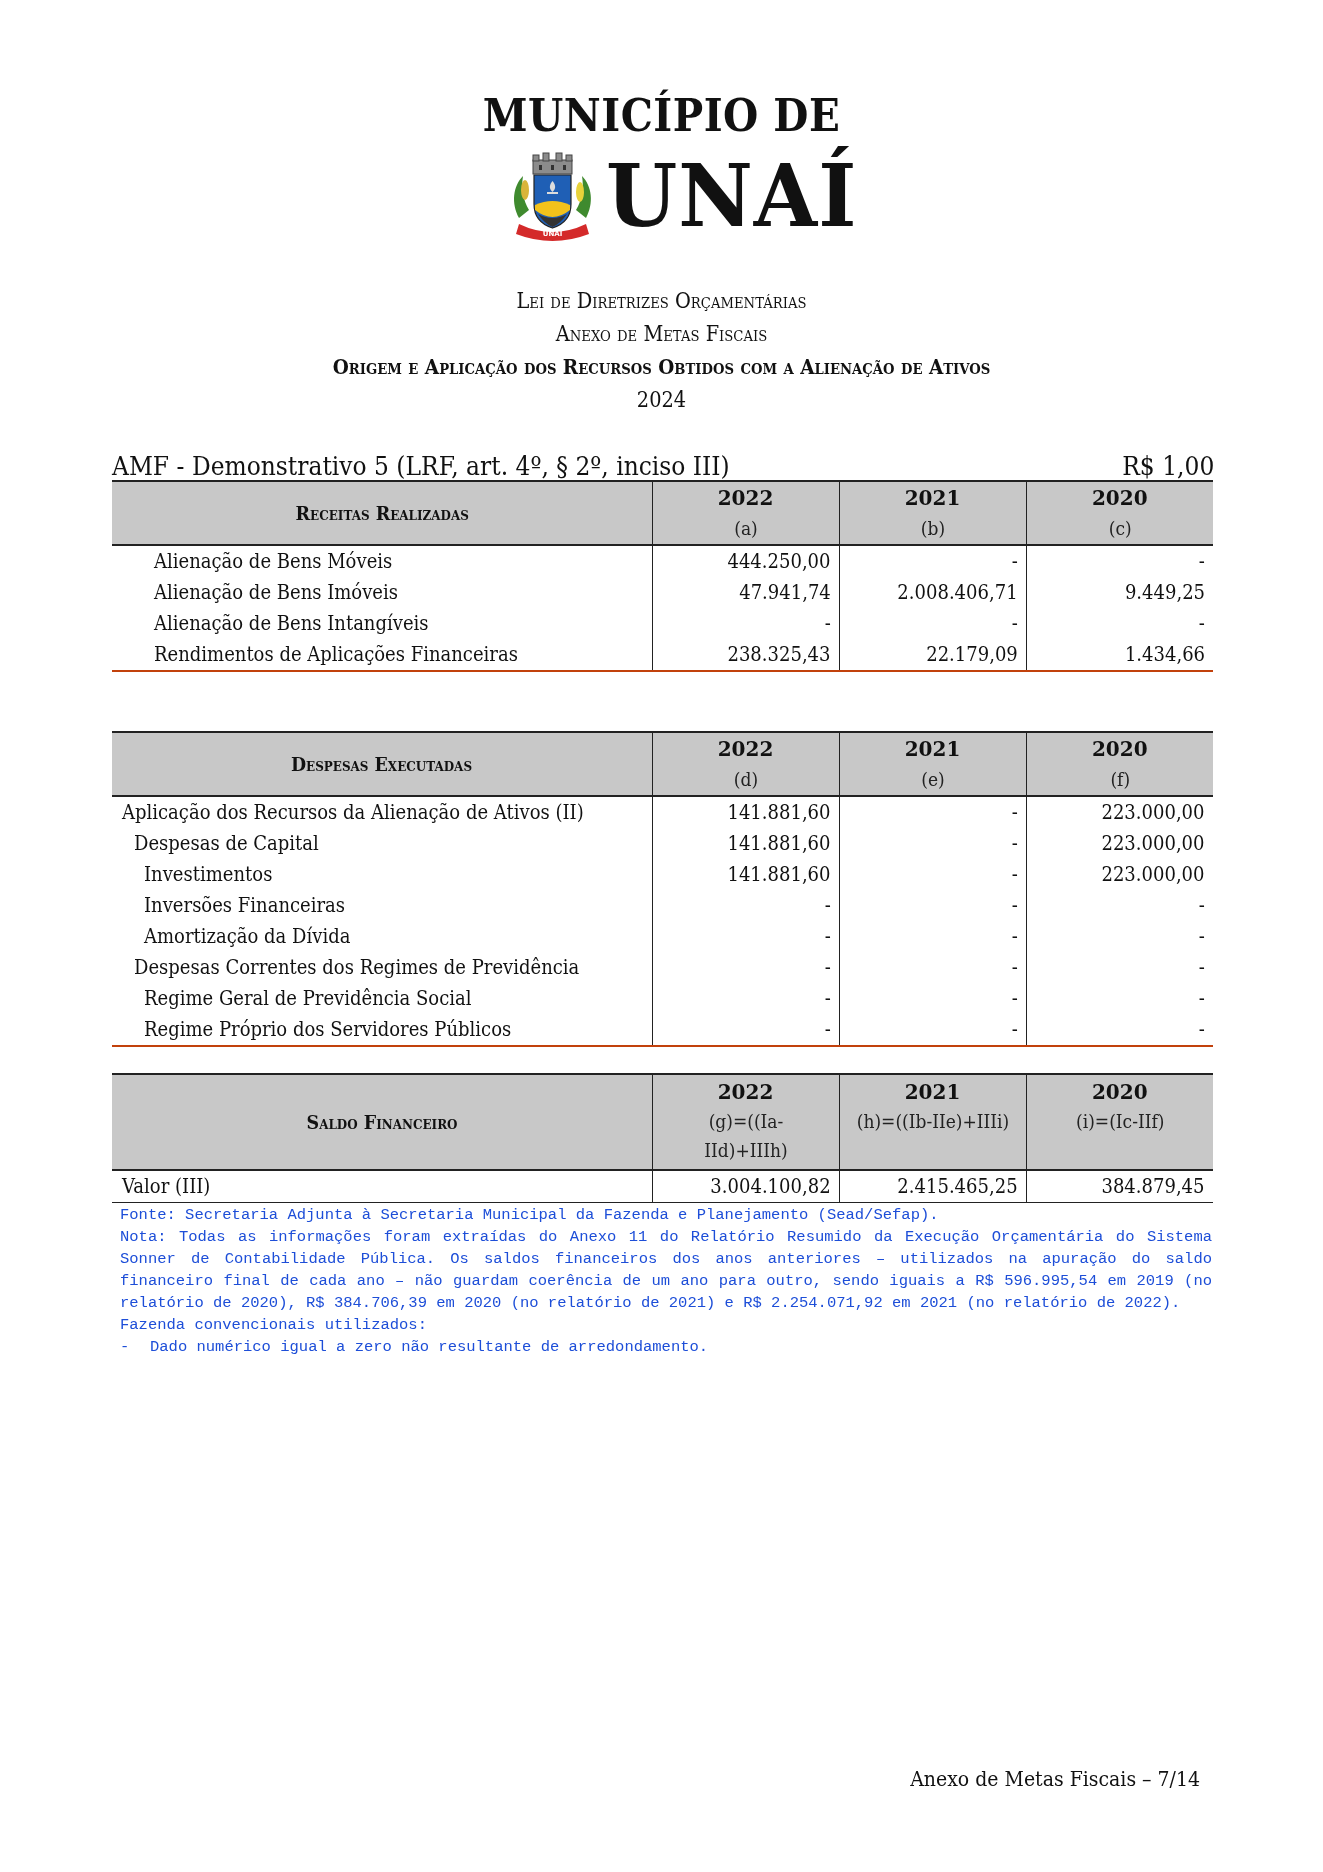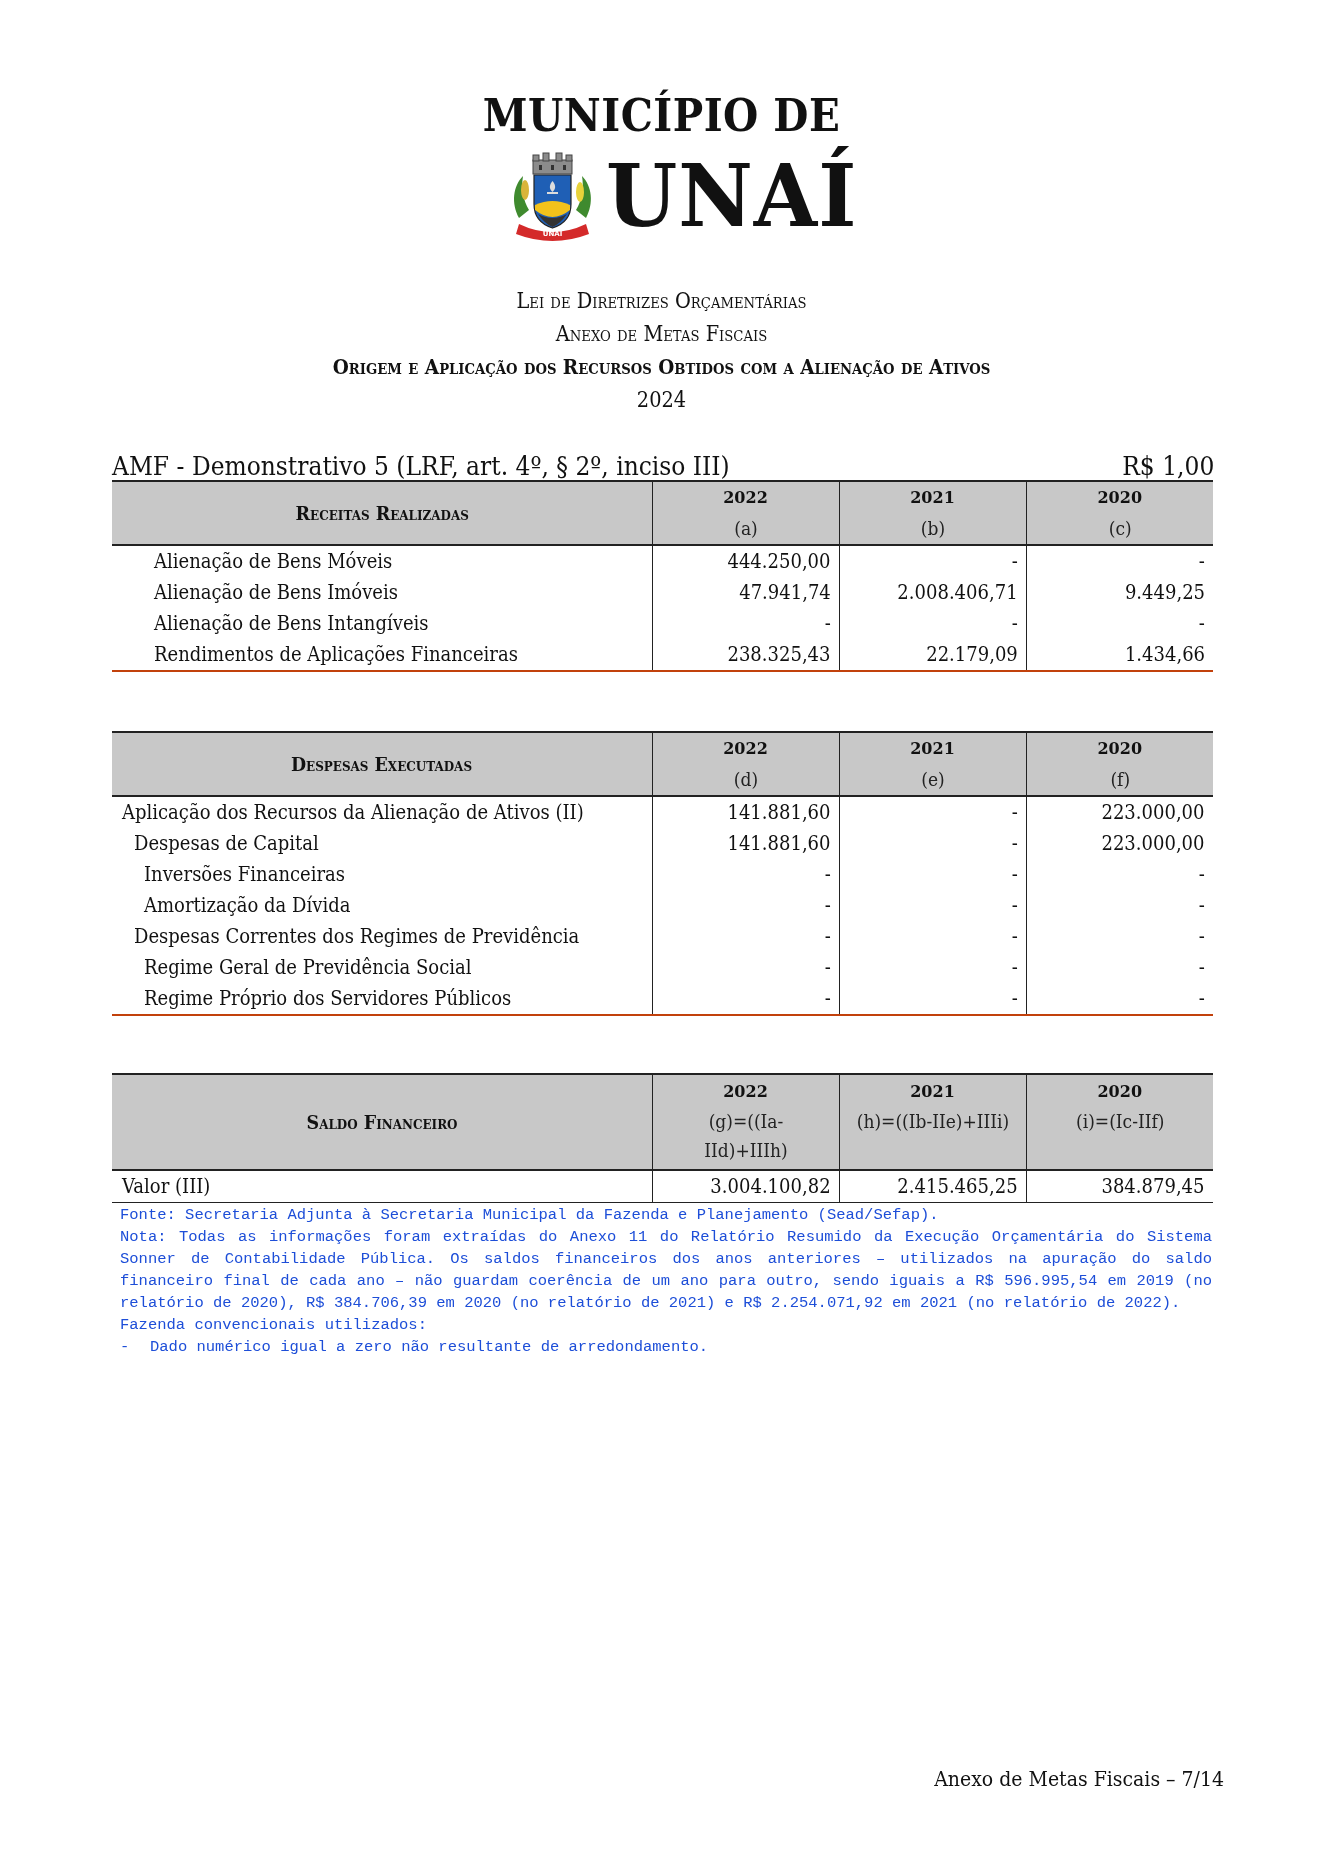--- a/index.html
+++ b/index.html
@@ -36,21 +36,21 @@
   table.fin col.c0 { width: 540px; }
   table.fin col.c1 { width: 187px; }
   table.fin col.c2 { width: 187px; }
   table.fin col.c3 { width: 187px; }
   table.fin thead tr { background: #c8c8c8; }
   table.fin thead th { border-top: 2px solid #222; border-bottom: 2px solid #222; font-weight: normal;
     padding: 0; text-align: center; vertical-align: middle; }
   table.fin thead th + th { border-left: 1.5px solid #222; }
   table.fin th .sec-title { font-variant: small-caps; font-weight: bold; font-size: 19px;
     display: inline-block; transform: scaleX(0.92); }
-  table.fin th .year { display: block; font-weight: bold; font-size: 16px; line-height: 30px; }
+  table.fin th .year { display: block; font-weight: bold; font-size: 20px; line-height: 30px; }
   table.fin th .sub { display: block; font-size: 19px; line-height: 30px; color: #222; transform: scaleX(0.9); }
   table.fin tbody td { padding: 0 10px; height: 31px; line-height: 31px; white-space: nowrap; }
   table.fin tbody td + td { border-left: 1.5px solid #222; text-align: right; padding-right: 8px; }
   table.fin tbody tr:last-child td { border-bottom: 2px solid #c2410c; }
   table.fin tbody td .lbl { display: inline-block; transform: scaleX(0.9); transform-origin: left center; }
   table.fin tbody td .num { display: inline-block; transform: scaleX(0.9); transform-origin: right center; }
   .ind1 { padding-left: 42px !important; }
   .indA { padding-left: 22px !important; }
   .indB { padding-left: 32px !important; }
 
@@ -64,21 +64,21 @@
   #t3 tbody td { border-bottom: 1.5px solid #222; }
 
   
   .notes { position: absolute; top: 1204px; left: 120px; width: 1092px;
     font-family: Liberation Mono, monospace; font-size: 15.5px; line-height: 22px; color: #1d4ed8; }
   .notes p { margin: 0; text-align: justify; }
   .notes .legend-row { display: flex; }
   .notes .legend-row .sym { width: 30px; }
 
   .page-footer { position: absolute; top: 1767px; left: 0; width: 1200px; text-align: right;
-    font-family: "DejaVu Serif", serif; font-size: 21px; color: #111; margin-left: 24px; }
+    font-family: "DejaVu Serif", serif; font-size: 21px; color: #111; }
   .page-footer span { display: inline-block; transform: scaleX(0.9); transform-origin: right center; }
 </style>
 </head>
 <body>
 
 <div class="masthead-line1">MUNICÍPIO DE</div>
 <div class="masthead-row2">
   <svg class="emblem" viewBox="0 0 95 95">
 
     <path d="M14 70 C6 55 8 38 18 28 C16 40 18 52 24 62 Z" fill="#3f8a2e"></path>
@@ -199,20 +199,26 @@
   </thead>
   <tbody>
     <tr>
       <td><span class="lbl">Aplicação dos Recursos da Alienação de Ativos (II)</span></td>
       <td><span class="num">141.881,60</span></td>
       <td><span class="num">-</span></td>
       <td><span class="num">223.000,00</span></td>
     </tr>
     <tr>
       <td class="indA"><span class="lbl">Despesas de Capital</span></td>
+      <td><span class="num">141.881,60</span></td>
+      <td><span class="num">-</span></td>
+      <td><span class="num">223.000,00</span></td>
+    </tr>
+    <tr>
+      <td class="indB"><span class="lbl">Investimentos</span></td>
       <td><span class="num">141.881,60</span></td>
       <td><span class="num">-</span></td>
       <td><span class="num">223.000,00</span></td>
     </tr>
     <tr>
       <td class="indB"><span class="lbl">Inversões Financeiras</span></td>
       <td><span class="num">-</span></td>
       <td><span class="num">-</span></td>
       <td><span class="num">-</span></td>
     </tr>

